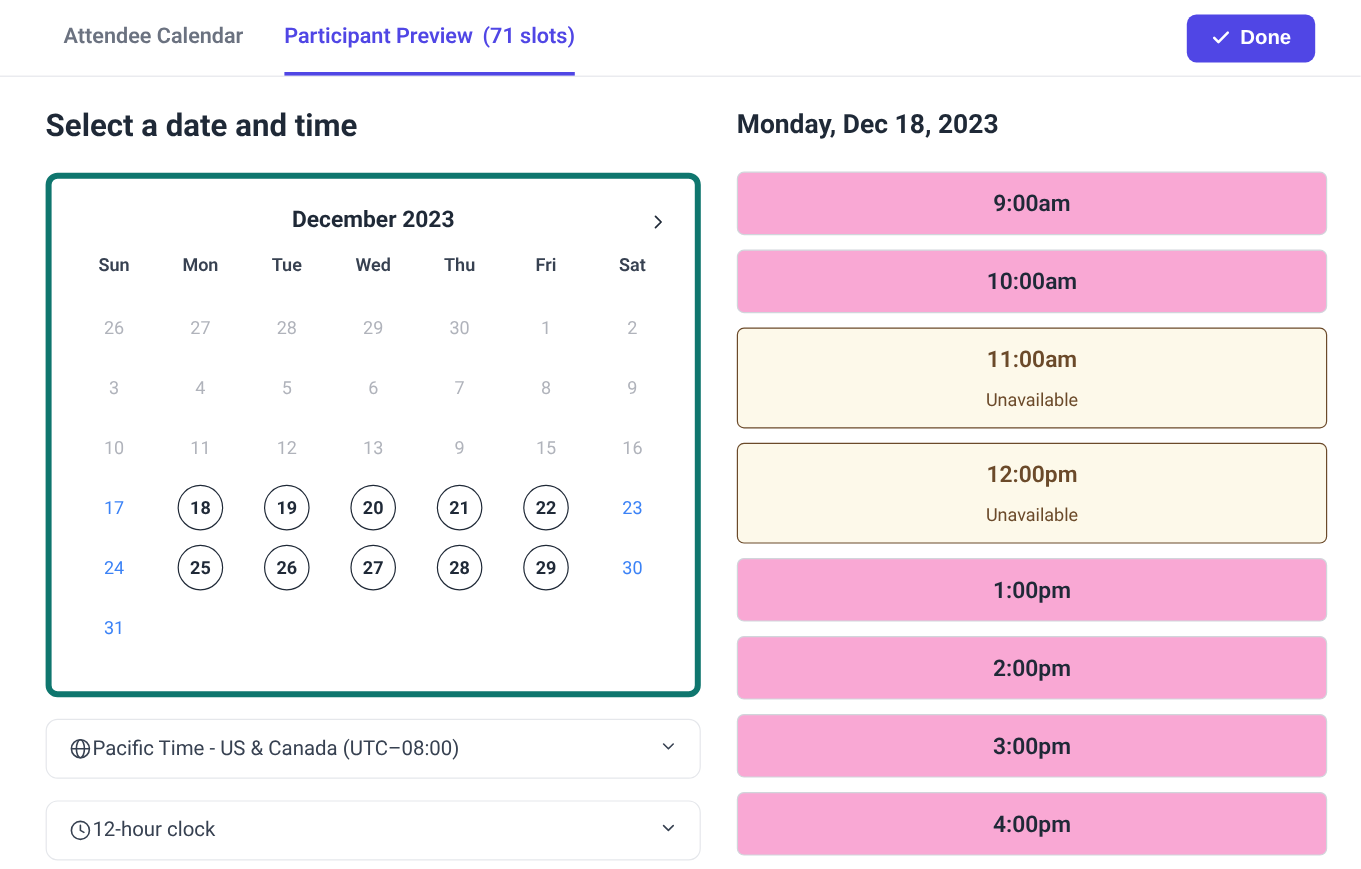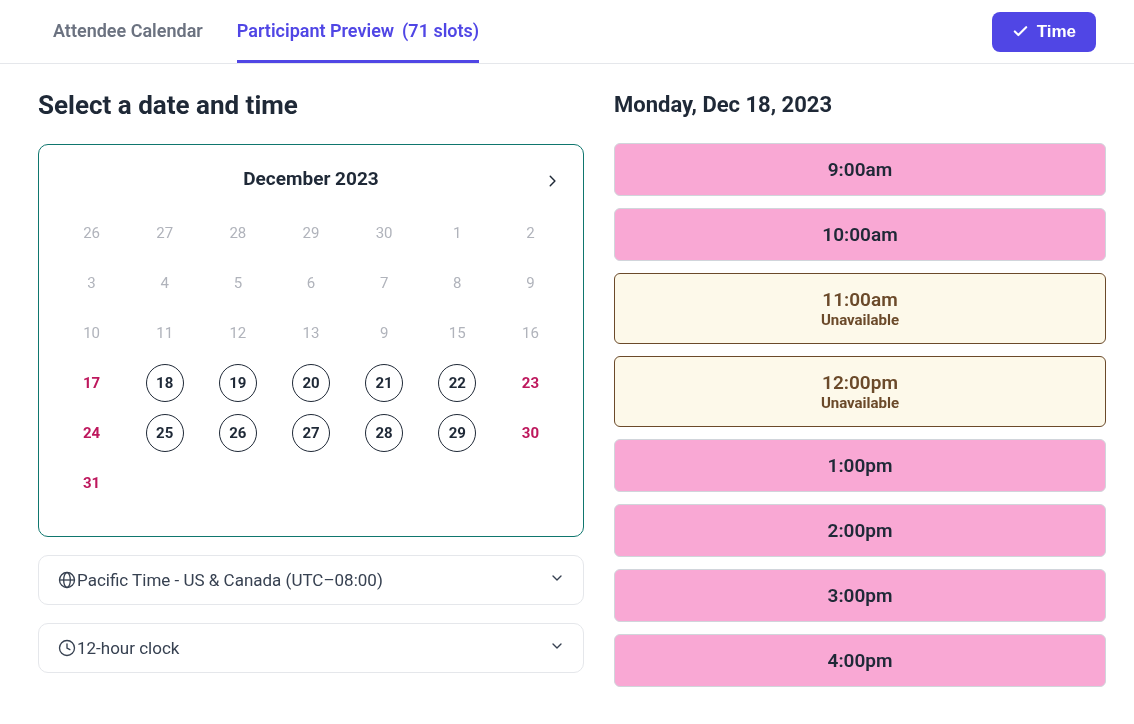--- a/index.html
+++ b/index.html
@@ -70,21 +70,21 @@
     margin: 0 0 24px 0;
     color: #1f2937;
   }
   .date-title {
     font-size: 22px;
     font-weight: 700;
     margin: 2px 0 26px 0;
     color: #1f2937;
   }
   .calendar-card {
-    border: 1px solid #0f766e;
+    border: 5px solid #0f766e;
     border-radius: 10px;
     padding: 22px 16px 28px 16px;
   }
   .month-row {
     display: flex;
     align-items: center;
     justify-content: center;
     position: relative;
     margin-bottom: 18px;
   }
@@ -113,21 +113,21 @@
     padding-bottom: 18px;
   }
   .day-cell {
     height: 50px;
     display: flex;
     align-items: center;
     justify-content: center;
     font-size: 15px;
   }
   .day-muted { color: #b0b3bb; }
-  .day-plain { color: #be185d; font-weight: 700; }
+  .day-plain { color: #3b82f6; font-weight: 400; }
   .day-circle {
     width: 38px;
     height: 38px;
     border-radius: 50%;
     border: 1.5px solid #1f2937;
     display: flex;
     align-items: center;
     justify-content: center;
     font-weight: 700;
     color: #1f2937;
@@ -166,56 +166,65 @@
   .slot.unavail {
     background: #fdf9ea;
     border: 1.5px solid #6b4a2a;
     color: #6b4a2a;
     cursor: default;
   }
   .slot.unavail .time { color: #6b4a2a; }
   .slot .sub {
     display: block;
     font-size: 15px;
-    font-weight: 700;
-    margin-top: 0;
+    font-weight: 400;
+    margin-top: 13px;
   }
 </style>
 </head>
 <body>
 
 <div class="topbar">
   <div class="tabs">
     <div class="tab">Attendee Calendar</div>
     <div class="tab active">
       <span>Participant Preview</span>
       <span class="slot-count">(71 slots)</span>
     </div>
   </div>
   <button class="done-btn">
     <svg viewBox="0 0 24 24" fill="none" stroke="white" stroke-width="3" stroke-linecap="round" stroke-linejoin="round">
         <polyline points="20 6 9 17 4 12"></polyline>
       </svg>
-    <span>Time</span>
+    <span>Done</span>
   </button>
 </div>
 
 <div class="main">
   <div class="left">
     <h1 class="page-title">Select a date and time</h1>
 
     <div class="calendar-card">
       <div class="month-row">
         <span class="month-label">December 2023</span>
         <span class="month-next">
           <svg viewBox="0 0 24 24" fill="none" stroke-width="2.5" stroke-linecap="round" stroke-linejoin="round">
               <polyline points="9 4 17 12 9 20"></polyline>
             </svg>
         </span>
       </div>
+      <div class="dow-row" id="dow-row">
+          <div class="dow">Sun</div>
+          <div class="dow">Mon</div>
+          <div class="dow">Tue</div>
+          <div class="dow">Wed</div>
+          <div class="dow">Thu</div>
+          <div class="dow">Fri</div>
+          <div class="dow">Sat</div>
+        </div>
       <div id="weeks">
           <div class="week-row">
             <div class="day-cell day-muted">26</div>
             <div class="day-cell day-muted">27</div>
             <div class="day-cell day-muted">28</div>
             <div class="day-cell day-muted">29</div>
             <div class="day-cell day-muted">30</div>
             <div class="day-cell day-muted">1</div>
             <div class="day-cell day-muted">2</div>
           </div>

